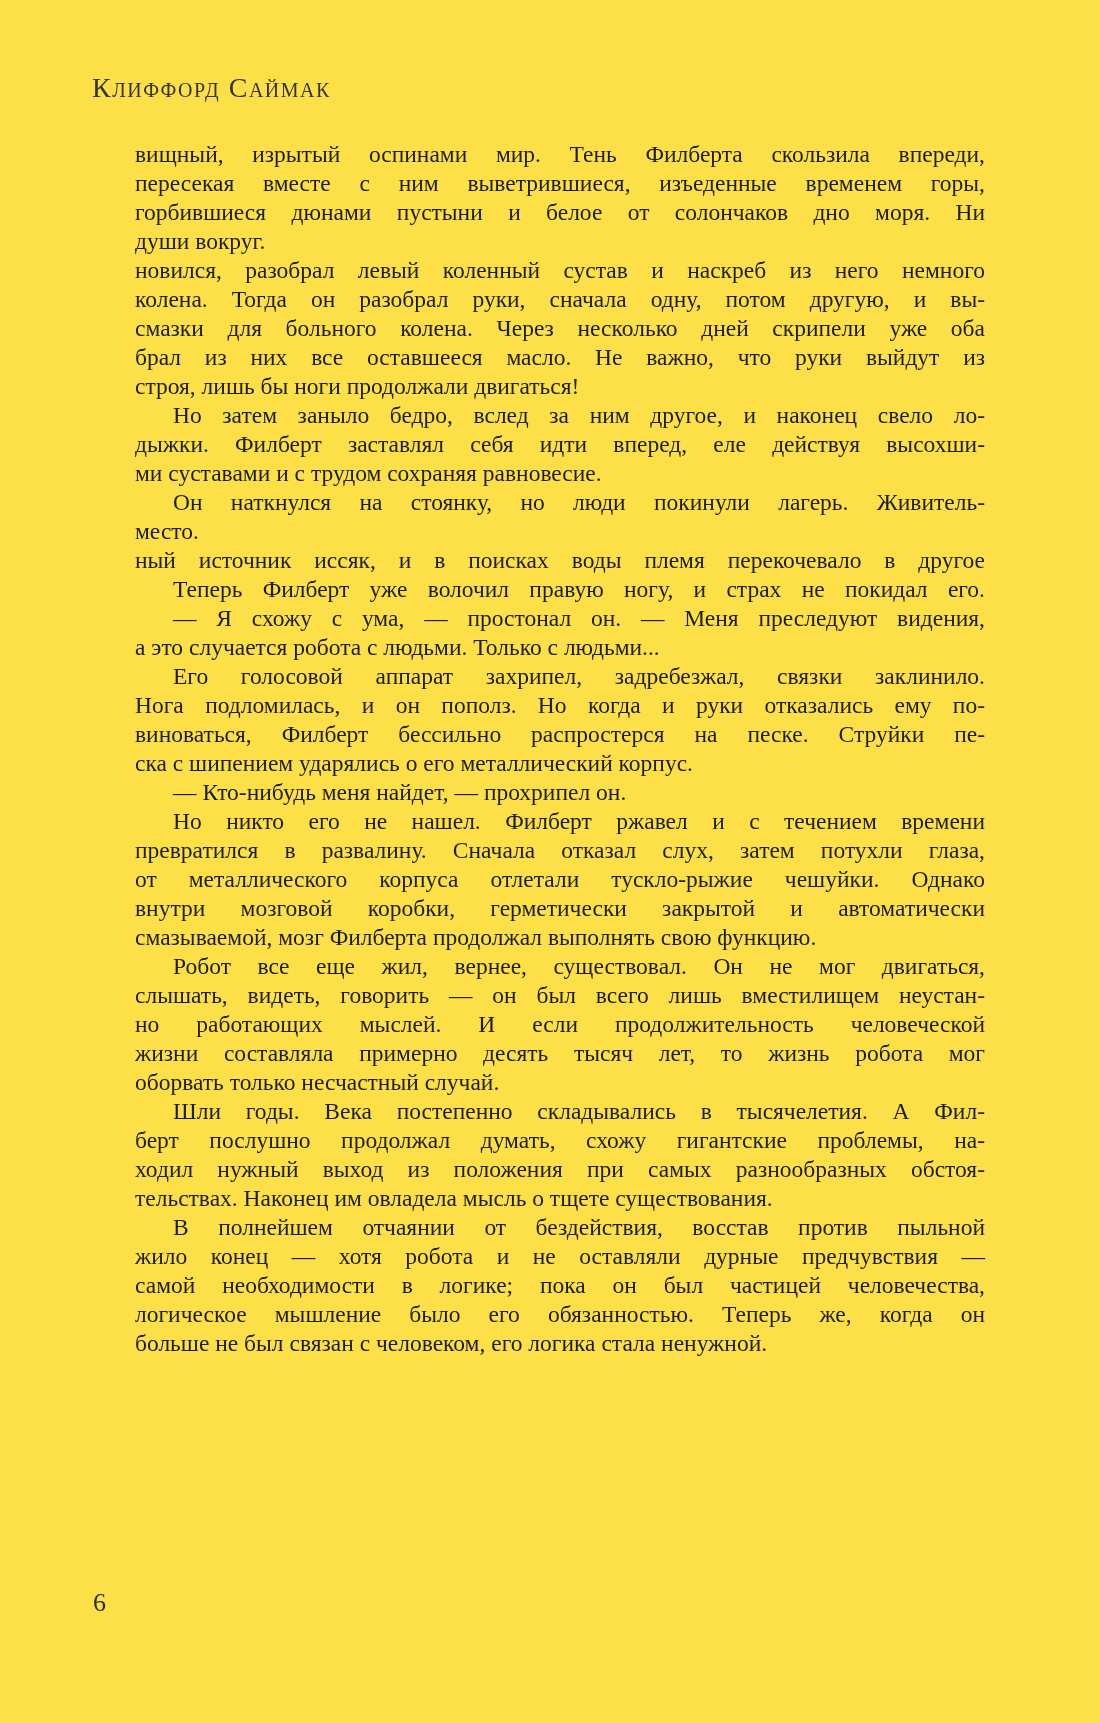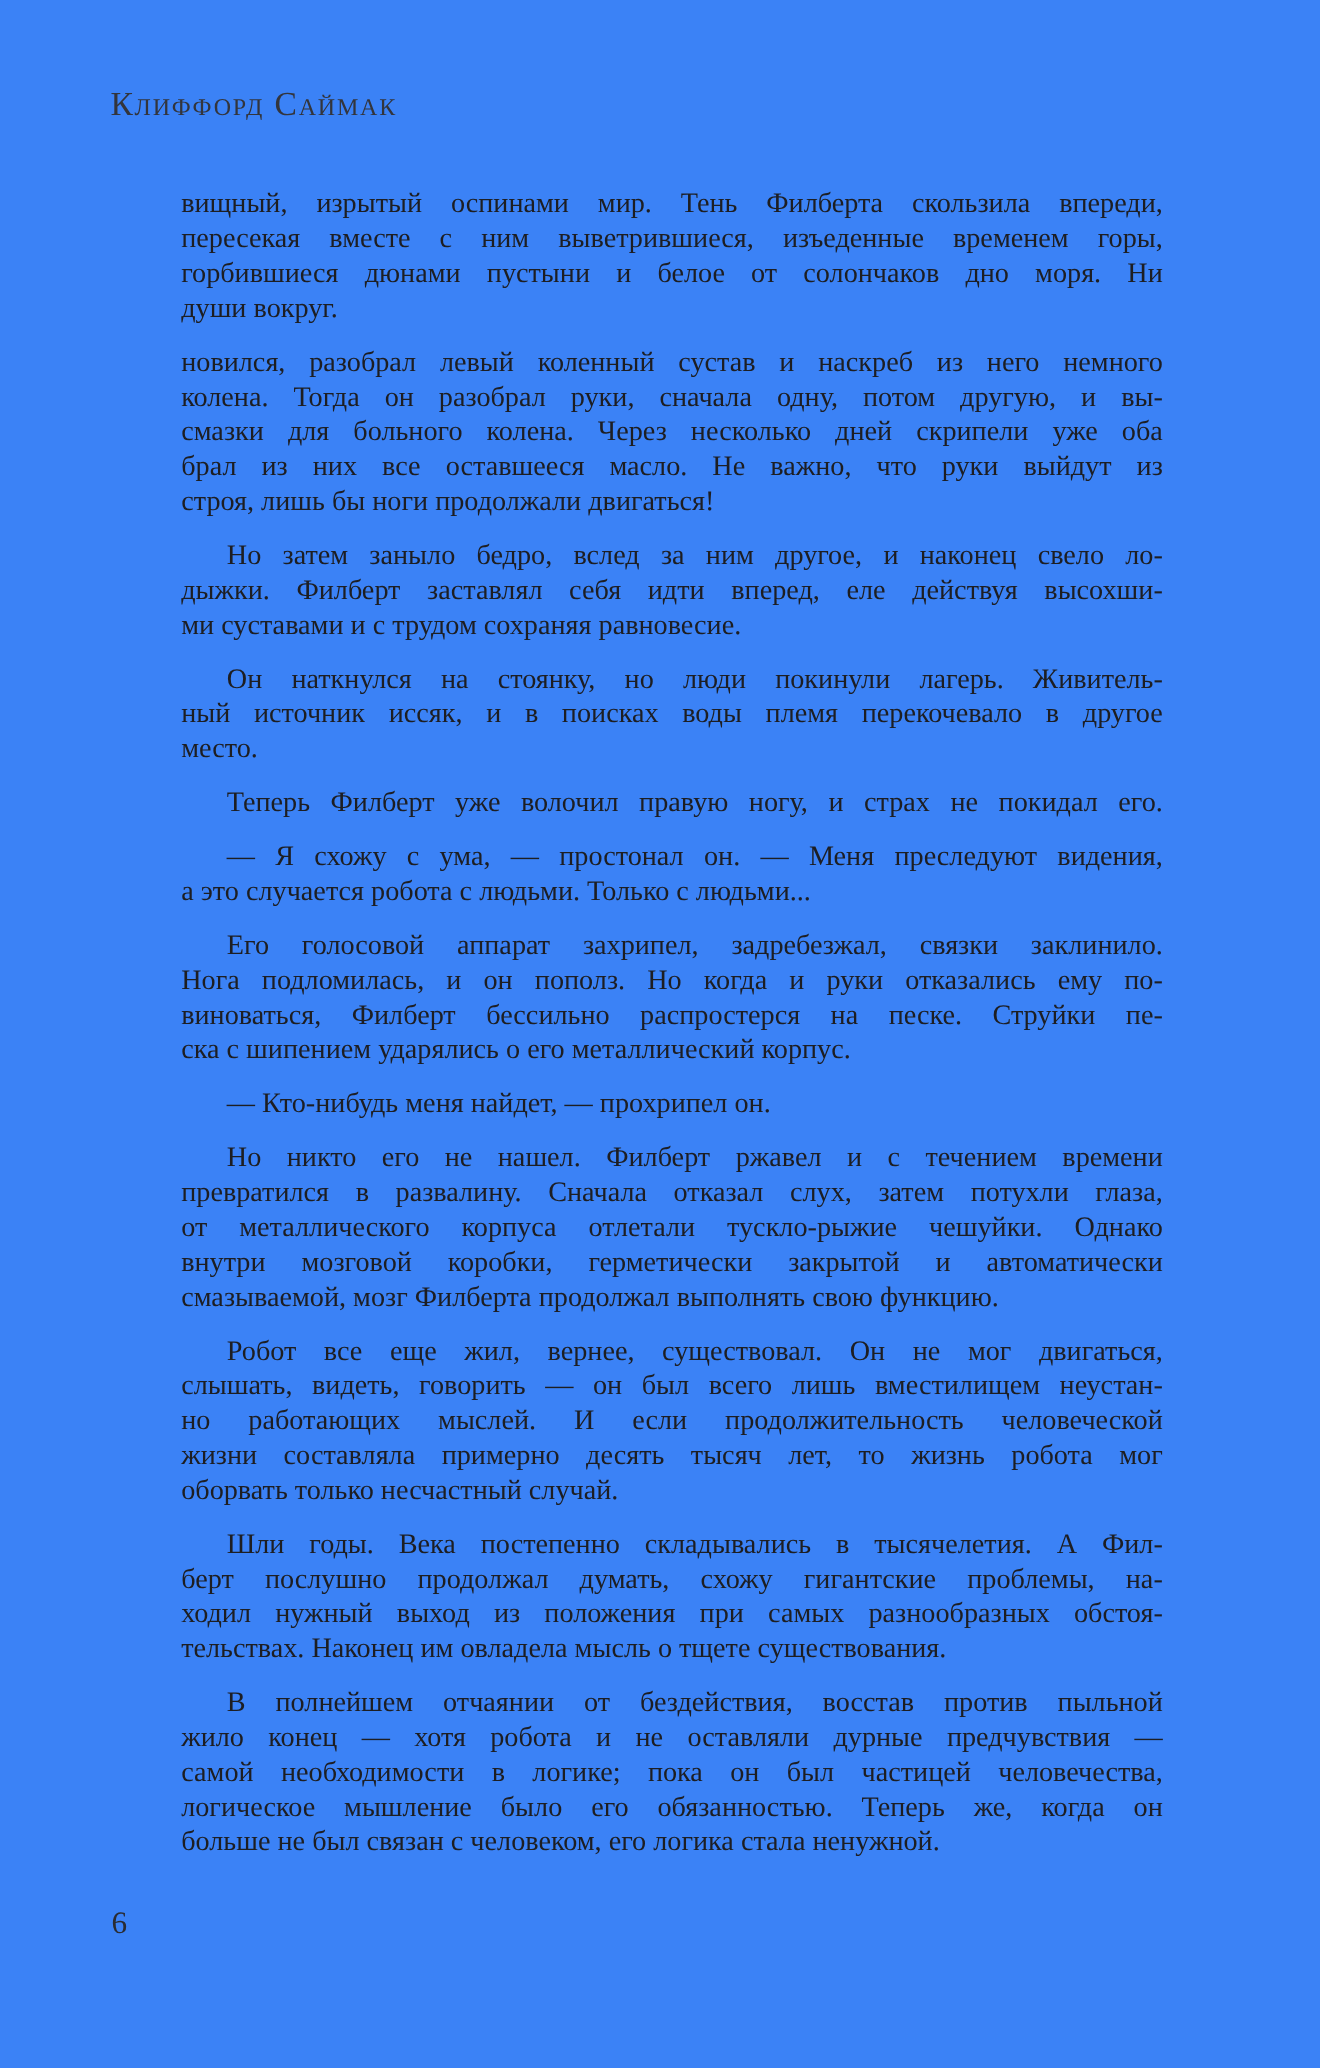--- a/index.html
+++ b/index.html
@@ -4,21 +4,21 @@
 <style>
   html, body {
     margin: 0;
     padding: 0;
     background: #ffffff;
   }
   .page {
     position: relative;
     width: 1100px;
     height: 1723px;
-    background: #3b82f6;
+    background: #fde047;
     font-family: "Liberation Serif", "DejaVu Serif", serif;
     color: #1d1e22;
     overflow: hidden;
   }
   .running-header {
     position: absolute;
     left: 92px;
     top: 72px;
     font-size: 28px;
     font-variant: small-caps;
@@ -26,21 +26,21 @@
     color: #33353c;
     white-space: nowrap;
   }
   .text-block {
     position: absolute;
     left: 135px;
     top: 140px;
     width: 850px;
   }
   .paragraph {
-    margin: 16px;
+    margin: 0;
     padding: 0;
   }
   .line {
     height: 29px;
     line-height: 29px;
     font-size: 23.5px;
     text-align: justify;
     text-align-last: justify;
     white-space: normal;
     color: #1d1e22;
@@ -82,22 +82,22 @@
         <div class="line">брал из них все оставшееся масло. Не важно, что руки выйдут из</div>
         <div class="line last">строя, лишь бы ноги продолжали двигаться!</div>
       </div>
       <div class="paragraph">
         <div class="line indent">Но затем заныло бедро, вслед за ним другое, и наконец свело ло-</div>
         <div class="line">дыжки. Филберт заставлял себя идти вперед, еле действуя высохши-</div>
         <div class="line last">ми суставами и с трудом сохраняя равновесие.</div>
       </div>
       <div class="paragraph">
         <div class="line indent">Он наткнулся на стоянку, но люди покинули лагерь. Живитель-</div>
+        <div class="line last">место.</div>
         <div class="line">ный источник иссяк, и в поисках воды племя перекочевало в другое</div>
-        <div class="line last">место.</div>
       </div>
       <div class="paragraph">
         <div class="line justify-last indent">Теперь Филберт уже волочил правую ногу, и страх не покидал его.</div>
       </div>
       <div class="paragraph">
         <div class="line indent">— Я схожу с ума, — простонал он. — Меня преследуют видения,</div>
         <div class="line last">а это случается робота с людьми. Только с людьми...</div>
       </div>
       <div class="paragraph">
         <div class="line indent">Его голосовой аппарат захрипел, задребезжал, связки заклинило.</div>

